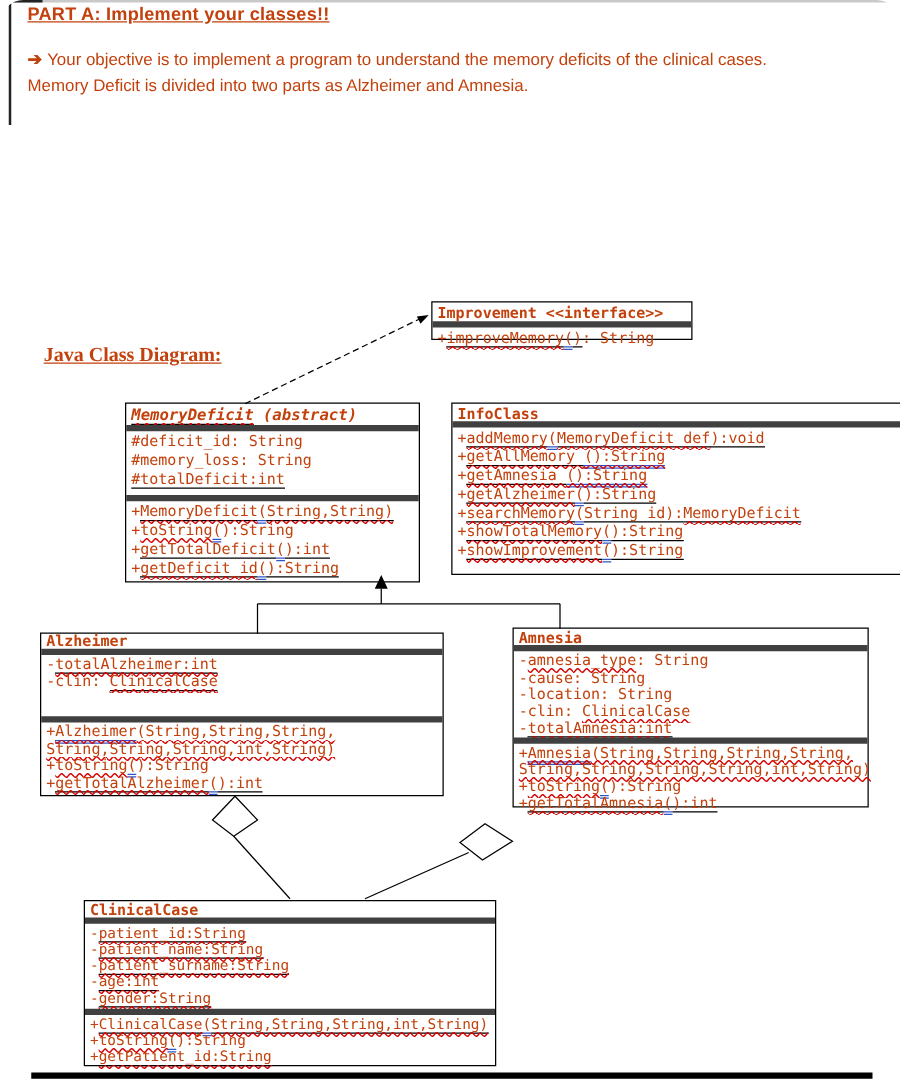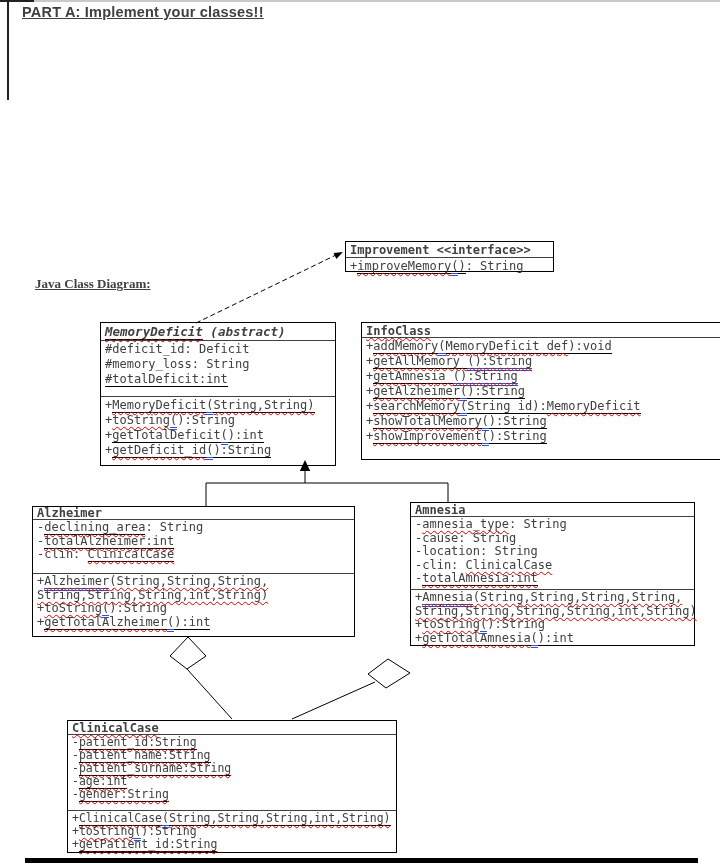--- a/index.html
+++ b/index.html
@@ -1,36 +1,36 @@
 <!DOCTYPE html>
 <html><head>
 <meta charset="utf-8">
 <style>
   html,body{margin:0;padding:0;background:#ffffff;}
   .page{position:relative;width:720px;height:867px;background:#ffffff;overflow:hidden;
-        font-family:"Liberation Sans",sans-serif;color:#404040;}
+        font-family:"Liberation Sans",sans-serif;color:#c2410c;border-radius:19px;}
   
   .top-rule{position:absolute;left:0;top:0;width:720px;height:2px;background:#c9c9c9;}
   .top-rule-dark{position:absolute;left:0;top:0;width:34px;height:2px;background:#222;}
   .left-rule{position:absolute;left:7px;top:0;width:2px;height:100px;background:#222;}
   .bottom-bar{position:absolute;left:25px;top:858px;width:673px;height:5px;background:#000;}
   
   .doc-heading{position:absolute;left:22px;top:4px;margin:0;font-size:14.5px;font-weight:bold;
         text-decoration:underline;letter-spacing:.2px;}
   .para{position:absolute;left:22px;width:680px;font-size:13.5px;line-height:21px;}
   #para1{top:37px;} #para2{top:101px;}
   .arrow{font-size:14px;font-weight:bold;margin-right:4px;}
   .diagram-label{position:absolute;left:35px;top:276px;margin:0;
-        font-family:"Liberation Serif",serif;font-size:13px;font-weight:bold;text-decoration:underline;}
+        font-family:"Liberation Serif",serif;font-size:16px;font-weight:bold;text-decoration:underline;}
   
   .uml{position:absolute;box-sizing:border-box;background:#fff;border:1px solid #000;
        display:flex;flex-direction:column;font-family:"DejaVu Sans Mono","Liberation Mono",monospace;
        font-size:12px;z-index:2;}
   .uml-title{font-weight:bold;padding:1px 4px 0;box-sizing:border-box;white-space:pre;overflow:visible;}
-  .uml-attrs,.uml-methods{border-top:1px solid #404040;padding:1px 4px 0;box-sizing:border-box;
+  .uml-attrs,.uml-methods{border-top:5px solid #404040;padding:1px 4px 0;box-sizing:border-box;
        white-space:pre;overflow:visible;}
   .uml-methods{flex:1;}
   .uml-attrs:empty{display:none;}
   .uml-line{white-space:pre;}
   
   .st-u{border-bottom:1px solid #000;}
   .st-bl{border-bottom:3px double #2f55c8;}
   .st-sq{text-decoration-line:underline;text-decoration-style:wavy;text-decoration-color:#d40000;
          text-decoration-thickness:1px;text-underline-offset:2px;text-decoration-skip-ink:none;}
   
@@ -58,20 +58,24 @@
 <body>
 
 <div class="page">
 
   <div class="top-rule"></div>
   <div class="top-rule-dark"></div>
   <div class="left-rule"></div>
 
   <h1 class="doc-heading">PART A: Implement your classes!!</h1>
 
+  <div class="para" id="para1">
+    <div><span class="arrow">➔</span><span>Your objective is to implement a program to understand the memory deficits of the clinical cases.</span></div>
+    <div>Memory Deficit is divided into two parts as Alzheimer and Amnesia.</div>
+  </div>
 
 
   <h2 class="diagram-label">Java Class Diagram:</h2>
 
   <svg class="connectors" viewBox="0 0 720 867" xmlns="http://www.w3.org/2000/svg">
     <g stroke="#000" fill="#000">
       <line x1="196" y1="323" x2="336" y2="255" stroke-width="1" stroke-dasharray="5,3"></line>
       <polygon points="343,252 336.4,258.9 333.5,253.1" stroke="none"></polygon>
     </g>
     <g stroke="#000" fill="none">
@@ -92,32 +96,32 @@
   </svg>
 
   <div class="uml" id="box-improvement">
     <div class="uml-title"><div class="uml-line"><span class="">Improvement &lt;&lt;interface&gt;&gt;</span></div></div>
 
     <div class="uml-methods"><div class="uml-line"><span class="">+</span><span class="st-u st-sq">improveMemory</span><span class="st-u st-bl">(</span><span class="st-u">)</span><span class="">: String</span></div></div>
   </div>
 
   <div class="uml" id="box-memorydeficit">
     <div class="uml-title"><div class="uml-line"><span class="st-u st-sq">MemoryDeficit</span><span class=""> (abstract)</span></div></div>
-    <div class="uml-attrs"><div class="uml-line"><span class="">#deficit_id: Deficit</span></div><div class="uml-line"><span class="">#memory_loss: String</span></div><div class="uml-line"><span class="st-u">#totalDeficit:int</span></div></div>
+    <div class="uml-attrs"><div class="uml-line"><span class="">#deficit_id: String</span></div><div class="uml-line"><span class="">#memory_loss: String</span></div><div class="uml-line"><span class="st-u">#totalDeficit:int</span></div></div>
     <div class="uml-methods"><div class="uml-line"><span class="">+</span><span class="st-u st-sq">MemoryDeficit</span><span class="st-u st-bl">(</span><span class="st-u st-sq">String,String)</span></div><div class="uml-line"><span class="">+</span><span class="st-sq">toString</span><span class="st-bl">(</span><span class="">):String</span></div><div class="uml-line"><span class="">+</span><span class="st-u">getTotalDeficit</span><span class="st-u st-bl">(</span><span class="st-u">):int</span></div><div class="uml-line"><span class="">+</span><span class="st-u st-sq">getDeficit_id</span><span class="st-u st-bl">(</span><span class="st-u">):String</span></div></div>
   </div>
 
   <div class="uml" id="box-infoclass">
     <div class="uml-title"><div class="uml-line"><span class="st-sq">InfoClass</span></div></div>
     <div class="uml-methods"><div class="uml-line"><span class="">+</span><span class="st-u st-sq">addMemory</span><span class="st-u st-bl">(</span><span class="st-u st-sq">MemoryDeficit def</span><span class="st-u">):void</span></div><div class="uml-line"><span class="">+</span><span class="st-u st-sq">getAllMemory </span><span class="st-bl st-sq">():String</span></div><div class="uml-line"><span class="">+</span><span class="st-u st-sq">getAmnesia </span><span class="st-bl st-sq">():String</span></div><div class="uml-line"><span class="">+</span><span class="st-u st-sq">getAlzheimer</span><span class="st-u st-bl">(</span><span class="st-u">):String</span></div><div class="uml-line"><span class="">+</span><span class="st-u st-sq">searchMemory</span><span class="st-u st-bl">(</span><span class="st-u">String id):</span><span class="st-u st-sq">MemoryDeficit</span></div><div class="uml-line"><span class="">+</span><span class="st-u st-sq">showTotalMemory</span><span class="st-u st-bl">(</span><span class="st-u">):String</span></div><div class="uml-line"><span class="">+</span><span class="st-u st-sq">showImprovement</span><span class="st-u st-bl">(</span><span class="st-u">):String</span></div></div>
   </div>
 
   <div class="uml" id="box-alzheimer">
     <div class="uml-title"><div class="uml-line"><span class="">Alzheimer</span></div></div>
-    <div class="uml-attrs"><div class="uml-line"><span class="">-</span><span class="st-u st-sq">declining_area</span><span class="">: String</span></div><div class="uml-line"><span class="">-</span><span class="st-u st-sq">totalAlzheimer:int</span></div><div class="uml-line"><span class="">-clin: </span><span class="st-u st-sq">ClinicalCase</span></div></div>
+    <div class="uml-attrs"><div class="uml-line"><span class="">-</span><span class="st-u st-sq">totalAlzheimer:int</span></div><div class="uml-line"><span class="">-clin: </span><span class="st-u st-sq">ClinicalCase</span></div></div>
     <div class="uml-methods"><div class="uml-line"><span class="">+</span><span class="st-bl st-sq">Alzheimer</span><span class="st-sq">(String,String,String,</span></div><div class="uml-line"><span class="st-sq">String,String,String,int,String)</span></div><div class="uml-line"><span class="">+</span><span class="st-sq">toString</span><span class="st-bl">(</span><span class="">):String</span></div><div class="uml-line"><span class="">+</span><span class="st-u st-sq">getTotalAlzheimer</span><span class="st-u st-bl">(</span><span class="st-u">):int</span></div></div>
   </div>
 
   <div class="uml" id="box-amnesia">
     <div class="uml-title"><div class="uml-line"><span class="">Amnesia</span></div></div>
     <div class="uml-attrs"><div class="uml-line"><span class="">-</span><span class="st-sq">amnesia_type</span><span class="">: String</span></div><div class="uml-line"><span class="">-cause: String</span></div><div class="uml-line"><span class="">-location: String</span></div><div class="uml-line"><span class="">-clin: </span><span class="st-sq">ClinicalCase</span></div><div class="uml-line"><span class="">-</span><span class="st-u st-sq">totalAmnesia:int</span></div></div>
     <div class="uml-methods"><div class="uml-line"><span class="">+</span><span class="st-bl st-sq">Amnesia</span><span class="st-sq">(String,String,String,String,</span></div><div class="uml-line"><span class="st-sq">String,String,String,String,int,String)</span></div><div class="uml-line"><span class="">+</span><span class="st-sq">toString</span><span class="st-bl">(</span><span class="">):String</span></div><div class="uml-line"><span class="">+</span><span class="st-u st-sq">getTotalAmnesia</span><span class="st-u st-bl">(</span><span class="st-u">):int</span></div></div>
   </div>
 
   <div class="uml" id="box-clinicalcase">

